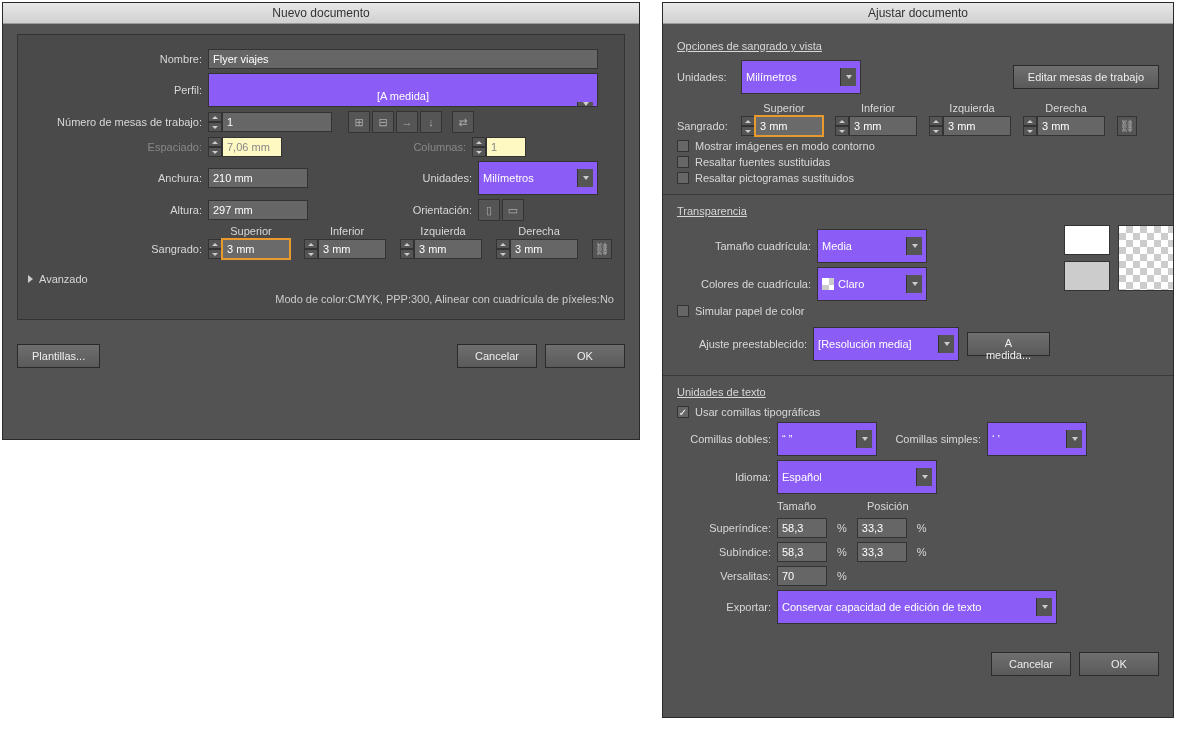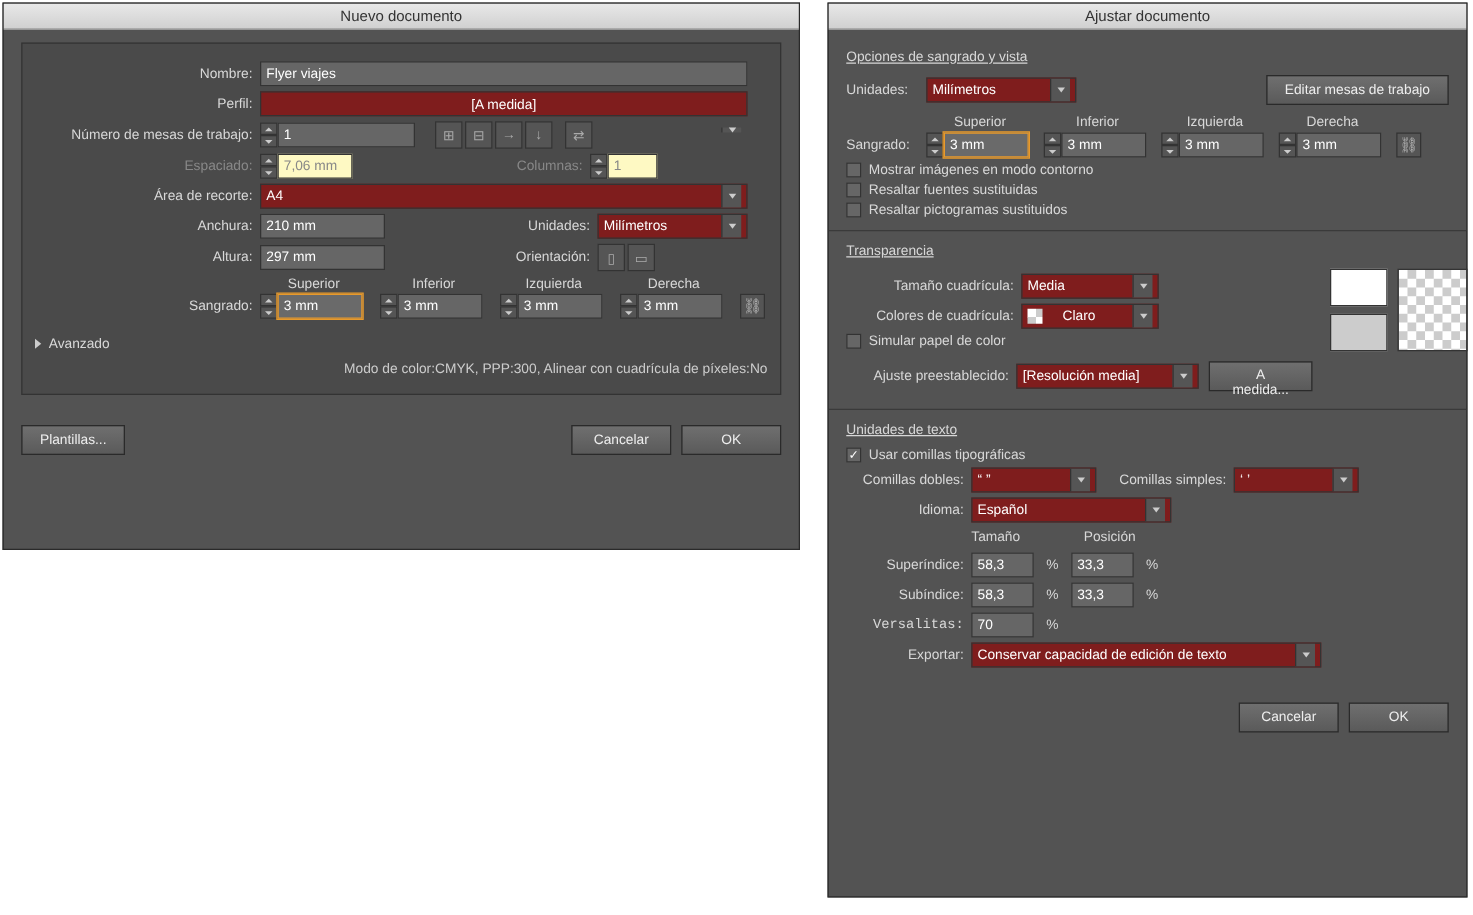--- a/index.html
+++ b/index.html
@@ -6,21 +6,21 @@
 body { background: #fff; width: 1178px; height: 732px; position: relative; }
 .dialog { position: absolute; background: #535353; color: #d8d8d8; border: 1px solid #2a2a2a; }
 .titlebar { background: linear-gradient(#e8e8e8,#d0d0d0); color: #333; text-align: center; padding: 3px 0; font-size: 12px; border-bottom: 1px solid #999; }
 .body { padding: 10px 14px 14px 14px; }
 .row { display: flex; align-items: center; margin: 4px 0; }
 .lbl { text-align: right; padding-right: 6px; color: #d8d8d8; }
 .lbl.dim { color: #888; }
 input.txt { background: #666; border: 1px solid #333; color: #fff; padding: 2px 4px; height: 20px; }
 input.txt.active { background: #6a6a6a; border: 1px solid #e89a2c; outline: 1px solid #e89a2c; }
 input.txt.dim { background: #fef9c3; color: #888; }
-.sel { display: flex; align-items: center; background: #7f1d1d; border: 1px solid #333; color: #fff; height: 20px; padding: 4px 4px; position: relative; gap: 12px; }
+.sel { display: flex; align-items: center; background: #8b5cf6; border: 1px solid #333; color: #fff; height: 20px; padding: 16px 4px; position: relative; }
 .sel .arrow { margin-left: auto; background: #555; border-left: 1px solid #333; width: 16px; height: 18px; display:flex;align-items:center;justify-content:center; }
 .sel .arrow::after { content:''; border-left:3px solid transparent;border-right:3px solid transparent;border-top:4px solid #ccc; }
 .stepper { display:flex; }
 .stepper .btns { width:14px; display:flex; flex-direction:column; }
 .stepper .btns div { flex:1; background:#555; border:1px solid #333; display:flex;align-items:center;justify-content:center; }
 .stepper .btns div::after { content:''; border-left:3px solid transparent;border-right:3px solid transparent; }
 .stepper .btns .up::after { border-bottom:3px solid #ccc; }
 .stepper .btns .dn::after { border-top:3px solid #ccc; }
 .iconbtn { width:22px;height:22px;background:#555;border:1px solid #333;display:inline-flex;align-items:center;justify-content:center;margin-right:2px;color:#aaa; }
 .linkbtn { width:20px;height:42px;background:#555;border:1px solid #333;display:flex;align-items:center;justify-content:center;color:#bbb;font-size:12px; }
@@ -86,27 +86,20 @@
         <div class="lbl dim" style="width:190px;">Columnas:</div>
         <div class="stepper">
             <div class="btns">
               <div class="up"></div>
               <div class="dn"></div>
             </div>
             <input class="txt dim" style="width: 40px;" value="1">
           </div>
       </div>
       <div class="row">
-        <div class="lbl" style="width:180px;">Área de recorte:</div>
-        <div class="sel" style="width:390px;">
-            <span>A4</span>
-            <div class="arrow"></div>
-          </div>
-      </div>
-      <div class="row">
         <div class="lbl" style="width:180px;">Anchura:</div>
         <input class="txt" style="width: 100px;" value="210 mm">
         <div class="lbl" style="width:170px;">Unidades:</div>
         <div class="sel" style="width:120px;">
             <span>Milímetros</span>
             <div class="arrow"></div>
           </div>
       </div>
       <div class="row">
         <div class="lbl" style="width:180px;">Altura:</div>
@@ -336,21 +329,21 @@
       <span style="padding:0 10px;">%</span>
     </div>
     <div class="row">
       <div class="lbl" style="width:100px;">Subíndice:</div>
       <input class="txt" style="width: 50px;" value="58,3">
       <span style="padding:0 10px;">%</span>
       <input class="txt" style="width: 50px;" value="33,3">
       <span style="padding:0 10px;">%</span>
     </div>
     <div class="row">
-      <div class="lbl" style="width:100px;font-family:Liberation Mono, monospace;">Versalitas:</div>
+      <div class="lbl" style="width:100px;">Versalitas:</div>
       <input class="txt" style="width: 50px;" value="70">
       <span style="padding:0 10px;">%</span>
     </div>
     <div class="row">
       <div class="lbl" style="width:100px;">Exportar:</div>
       <div class="sel" style="width:280px;">
           <span>Conservar capacidad de edición de texto</span>
           <div class="arrow"></div>
         </div>
     </div>

